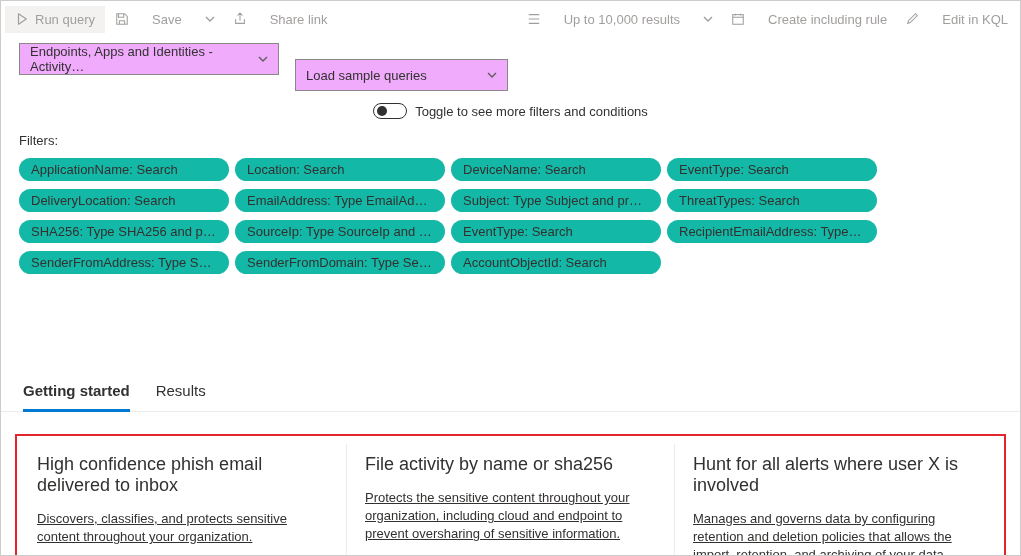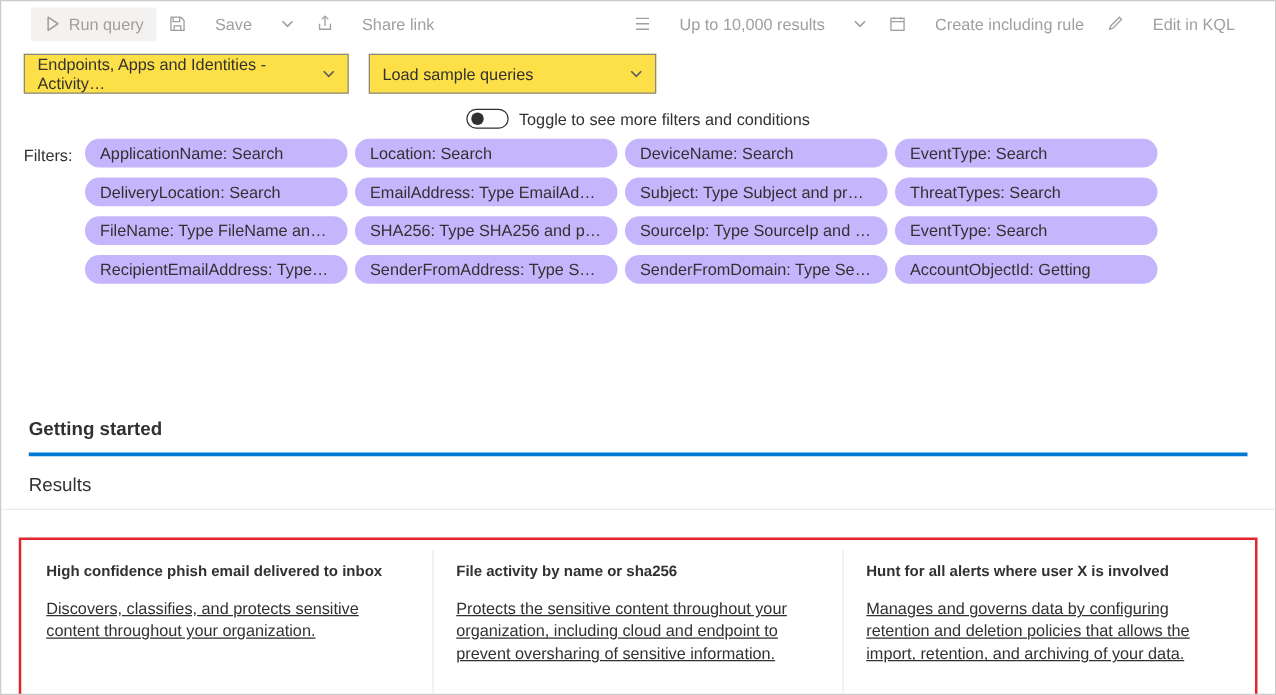--- a/index.html
+++ b/index.html
@@ -10,21 +10,21 @@
       background: #fff;
       width: 1021px;
       height: 556px;
       border: 1px solid #ccc;
       overflow: hidden;
     }
     .toolbar {
       display: flex;
       align-items: center;
       height: 36px;
-      padding: 0 24px;
+      padding: 0 4px;
       gap: 2px;
       color: #605e5c;
       font-size: 13px;
     }
     .toolbar .run {
       background: #f3f2f1;
       padding: 6px 10px;
       display: flex;
       align-items: center;
       gap: 6px;
@@ -48,24 +48,24 @@
     }
     .dropdown {
       border: 1px solid #8a8886;
       height: 32px;
       display: flex;
       align-items: center;
       justify-content: space-between;
       padding: 0 10px;
       font-size: 13px;
       cursor: pointer;
-      background:#fde047;
+      background:#f0abfc;
     }
     .dropdown.scope { width: 260px; }
-    .dropdown.sample { width: 230px; }
+    .dropdown.sample { width: 213px; margin-top: 16px; }
     .toggle-row {
       display: flex;
       align-items: center;
       gap: 8px;
       padding: 4px 18px 8px 18px;
       font-size: 13px;
       color: #323130;
       justify-content: center;
     }
     .toggle {
@@ -81,48 +81,48 @@
       left: 3px; top: 2px;
       width: 10px; height: 10px;
       background: #323130;
       border-radius: 50%;
     }
     .filters-area {
       display: flex;
       padding: 0 18px 8px 18px;
       gap: 10px;
       font-size: 13px;
+      flex-direction: column;
     }
     .filters-label {
       padding-top: 6px;
       color: #323130;
     }
     .pill-grid {
       display: grid;
       grid-template-columns: repeat(4, 210px);
       gap: 8px 6px;
     }
     .pill {
-      background: #c4b5fd;
+      background: #14b8a6;
       border-radius: 12px;
       padding: 4px 12px;
       font-size: 13px;
       white-space: nowrap;
       overflow: hidden;
       text-overflow: ellipsis;
       cursor: pointer;
       color:#323130;
     }
     .tabs {
       display: flex;
-      gap: 8px;
+      gap: 26px;
       padding: 0 22px;
       margin-top: 92px;
       border-bottom: 1px solid #edebe9;
-      flex-direction: column;
     }
     .tab {
       padding: 8px 0 10px 0;
       font-size: 15px;
       color: #323130;
       cursor: pointer;
     }
     .tab.active {
       font-weight: 600;
       border-bottom: 3px solid #0078d4;
@@ -138,22 +138,22 @@
     .card {
       flex: 1;
       padding: 10px 18px 10px 18px;
       display: flex;
       flex-direction: column;
     }
     .card + .card {
       border-left: 1px solid #edebe9;
     }
     .card h3 {
-      font-size: 12px;
-      font-weight: 700;
+      font-size: 18px;
+      font-weight: 400;
       margin-bottom: 14px;
       color: #323130;
     }
     .card p {
       font-size: 13px;
       color: #323130;
       line-height: 1.4;
       flex: 1;
       text-decoration: underline;
     }
@@ -265,28 +265,27 @@
   <div class="filters-label">Filters:</div>
   <div class="pill-grid">
     <div class="pill">ApplicationName: Search</div>
     <div class="pill">Location: Search</div>
     <div class="pill">DeviceName: Search</div>
     <div class="pill">EventType: Search</div>
     <div class="pill">DeliveryLocation: Search</div>
     <div class="pill">EmailAddress: Type EmailAddress…</div>
     <div class="pill">Subject: Type Subject and press …</div>
     <div class="pill">ThreatTypes: Search</div>
-    <div class="pill">FileName: Type FileName and pr…</div>
     <div class="pill">SHA256: Type SHA256 and pres…</div>
     <div class="pill">SourceIp: Type SourceIp and pre…</div>
     <div class="pill">EventType: Search</div>
     <div class="pill">RecipientEmailAddress: Type Rec…</div>
     <div class="pill">SenderFromAddress: Type Send…</div>
     <div class="pill">SenderFromDomain: Type Sende…</div>
-    <div class="pill">AccountObjectId: Getting</div>
+    <div class="pill">AccountObjectId: Search</div>
   </div>
 </div>
 
 <div class="tabs">
   <div class="tab active">Getting started</div>
   <div class="tab">Results</div>
 </div>
 
 <div class="cards-wrap">
   <div class="card">

